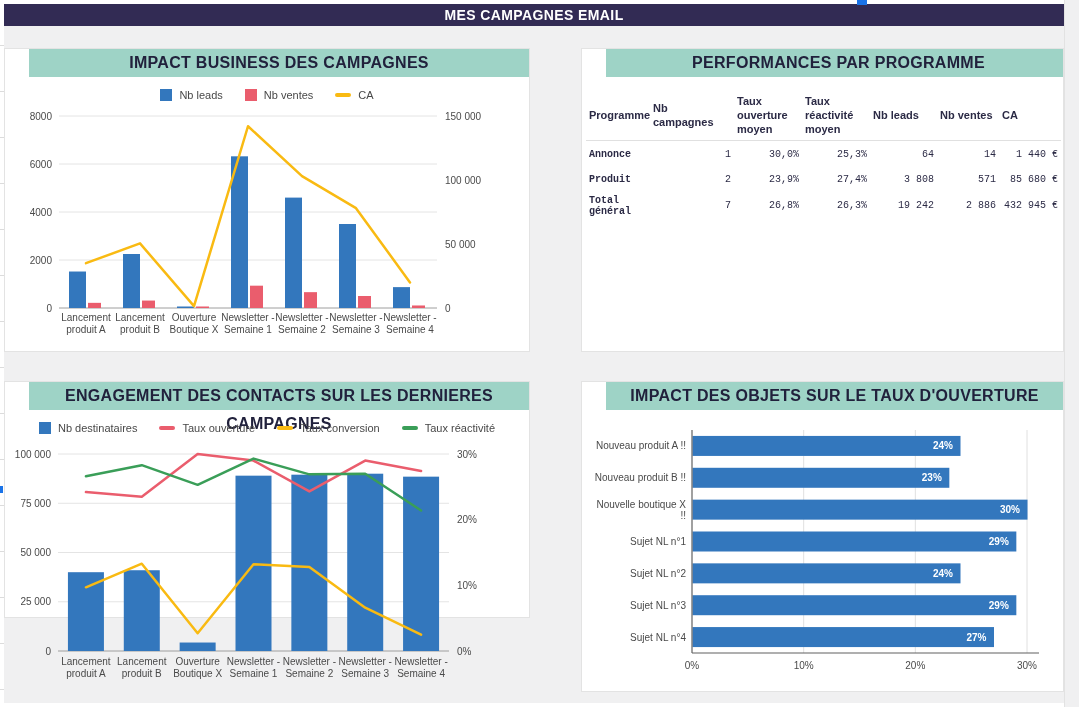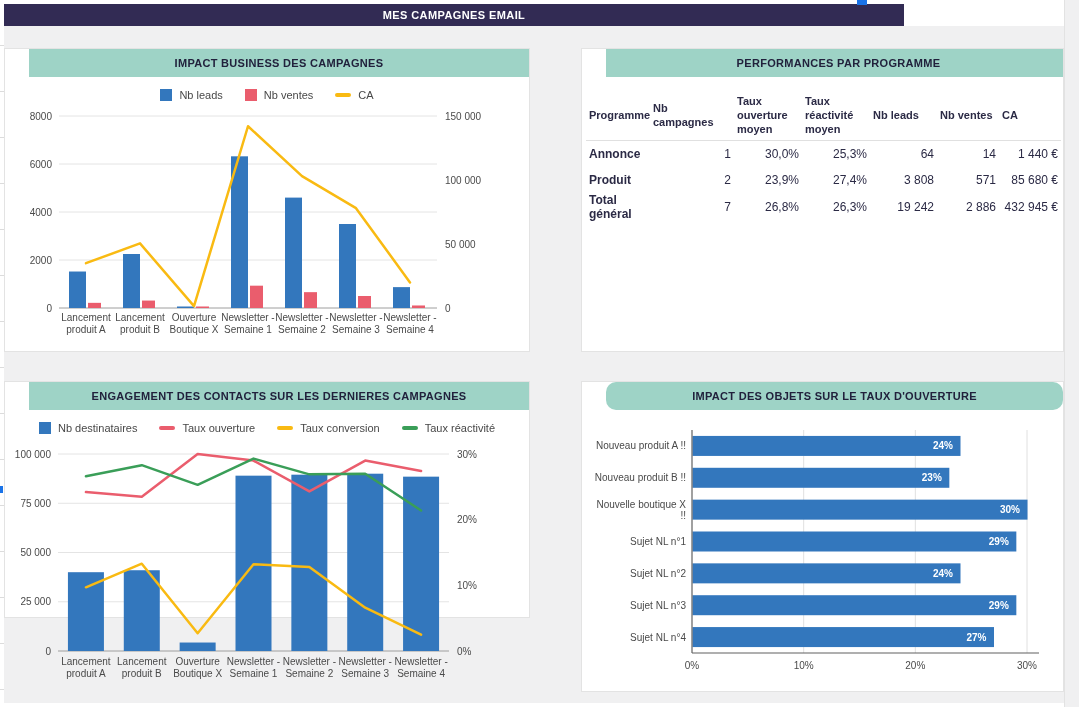--- a/index.html
+++ b/index.html
@@ -2,46 +2,46 @@
 <html><head>
 <meta charset="utf-8">
 <style>
   * { margin:0; padding:0; box-sizing:border-box; }
   html,body { font-family:"Liberation Sans", sans-serif; }
   .root { position:relative; width:1079px; height:707px; background:#ffffff; overflow:hidden; }
   .bg-gray { position:absolute; left:4px; top:26px; width:1075px; height:677px; background:#f0f0f1; }
   .bg-gray-right { position:absolute; left:1064px; top:0; width:15px; height:707px; background:#f0f0f1; border-left:1px solid #e2e2e2; }
   .left-strip { position:absolute; left:0; top:0; width:4px; height:707px;
     background:repeating-linear-gradient(to bottom,#ffffff 0,#ffffff 45px,#dcdcdc 45px,#dcdcdc 46px); }
-  .title-band { position:absolute; left:4px; top:4px; width:900px; height:22px;
-    color:#ffffff; font-size:11px; font-weight:bold; letter-spacing:.4px;
+  .title-band { position:absolute; left:4px; top:4px; width:1060px; height:22px;
+    color:#ffffff; font-size:14px; font-weight:bold; letter-spacing:.4px;
     text-align:center; line-height:22px; }
   .marker-top { position:absolute; left:857px; top:0; width:10px; height:5px; }
   .marker-left { position:absolute; left:0; top:486px; width:3px; height:7px; }
   .panel { position:absolute; background:#ffffff; border:1px solid #e3e3e3; }
-  .panel-header { height:28px; line-height:28px; text-align:center; font-size:11px;
+  .panel-header { height:28px; line-height:28px; text-align:center; font-size:16px;
     font-weight:bold; letter-spacing:.3px; color:#21213c;margin-left:24px; }
   #p1 { left:4px;  top:48px;  width:526px; height:304px; }
   #p2 { left:581px; top:48px;  width:483px; height:304px; }
   #p3 { left:4px;  top:381px; width:526px; height:237px; }
   #p4 { left:581px; top:381px; width:483px; height:311px; }
   .legend { position:absolute; left:0; top:40px; width:100%; display:flex;
     justify-content:center; align-items:center; gap:22px; }
   .lg-item { display:flex; align-items:center; gap:7px; font-size:11px; color:#484848; }
   .sw.square { width:12px; height:12px; display:inline-block; }
   .sw.dash { width:16px; height:4px; border-radius:2px; display:inline-block; }
   .chart-svg { position:absolute; left:0; top:62px; }
   #chart4 { position:absolute; left:0; top:28px; }
   .tick { font-size:10px; fill:#4a4a4a; }
   .cat { font-size:10px; fill:#4a4a4a; }
   .blabel { font-size:10px; font-weight:bold; fill:#ffffff; }
   .ptable { position:absolute; left:4px; top:42px; width:475px; border-collapse:collapse; table-layout:fixed; }
   .ptable th { font-size:11px; font-weight:bold; color:#2b2a45; text-align:left;
     vertical-align:middle; padding:4px 3px; border-bottom:1px solid #e0e0e0; height:46px; line-height:1.25; }
-  .ptable td { font-size:12px; color:#2b2a45; padding:0 3px; height:26px; text-align:right; }
+  .ptable td { font-size:10px; color:#2b2a45; padding:0 3px; height:26px; text-align:right;font-family:Liberation Mono, monospace; }
   .ptable th.num { text-align:left; }
   .ptable td.rowhead { text-align:left; font-weight:bold; }
 </style>
 </head>
 <body>
 
 <div class="root">
   <div class="left-strip"></div>
   <div class="bg-gray"></div>
   <div class="bg-gray-right"></div>
@@ -237,21 +237,21 @@
           <text x="304.35714285714283" y="233" class="cat" text-anchor="middle">Semaine 2</text>
           <text x="360.2142857142857" y="221" class="cat" text-anchor="middle">Newsletter -</text>
           <text x="360.2142857142857" y="233" class="cat" text-anchor="middle">Semaine 3</text>
           <text x="416.07142857142856" y="221" class="cat" text-anchor="middle">Newsletter -</text>
           <text x="416.07142857142856" y="233" class="cat" text-anchor="middle">Semaine 4</text>
         </g>
       </svg>
   </section>
 
   <section class="panel" id="p4">
-    <header class="panel-header" id="h4" style="background: rgb(158, 211, 198); border-radius: 10px;">IMPACT DES OBJETS SUR LE TAUX D'OUVERTURE</header>
+    <header class="panel-header" id="h4" style="background: rgb(158, 211, 198);">IMPACT DES OBJETS SUR LE TAUX D'OUVERTURE</header>
     <svg id="chart4" width="483" height="283">
         <g>
           <line x1="221.66666666666666" x2="221.66666666666666" y1="20" y2="243" stroke="#e0e0e0" stroke-width="1"></line>
           <line x1="333.3333333333333" x2="333.3333333333333" y1="20" y2="243" stroke="#e0e0e0" stroke-width="1"></line>
           <line x1="445" x2="445" y1="20" y2="243" stroke="#e0e0e0" stroke-width="1"></line>
         </g>
         <text x="110" y="259" class="tick" text-anchor="middle">0%</text>
         <text x="221.66666666666666" y="259" class="tick" text-anchor="middle">10%</text>
         <text x="333.3333333333333" y="259" class="tick" text-anchor="middle">20%</text>
         <text x="445" y="259" class="tick" text-anchor="middle">30%</text>

